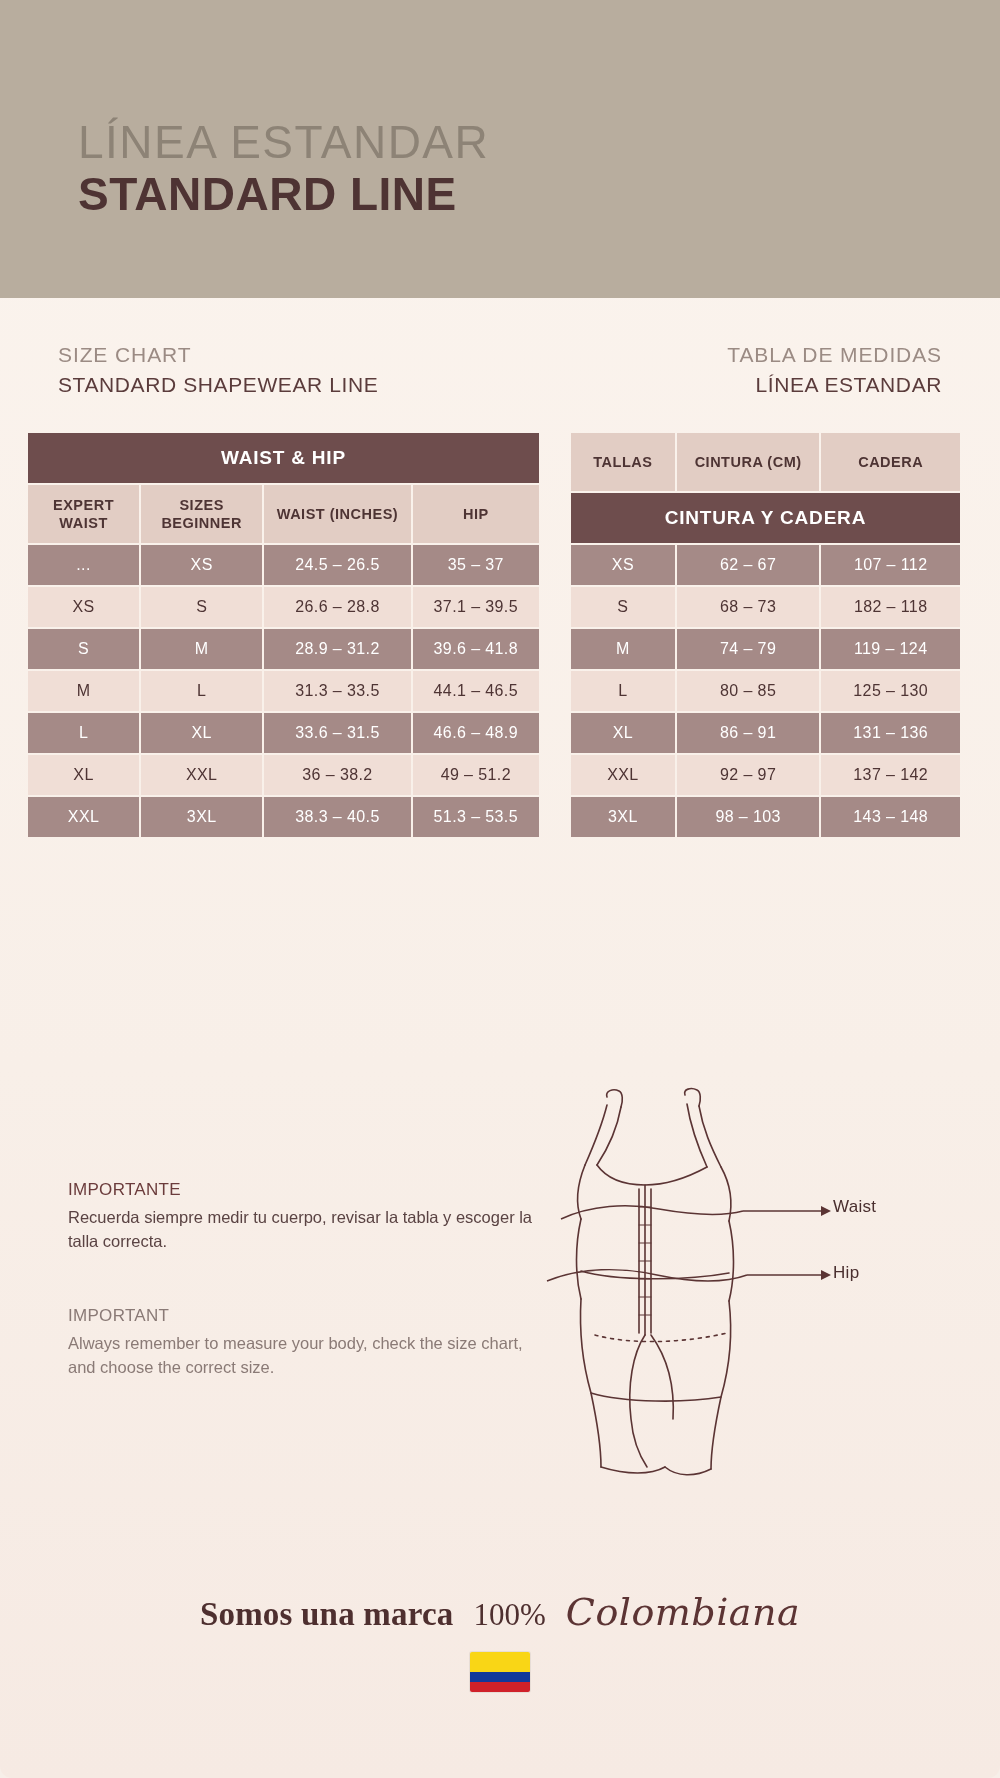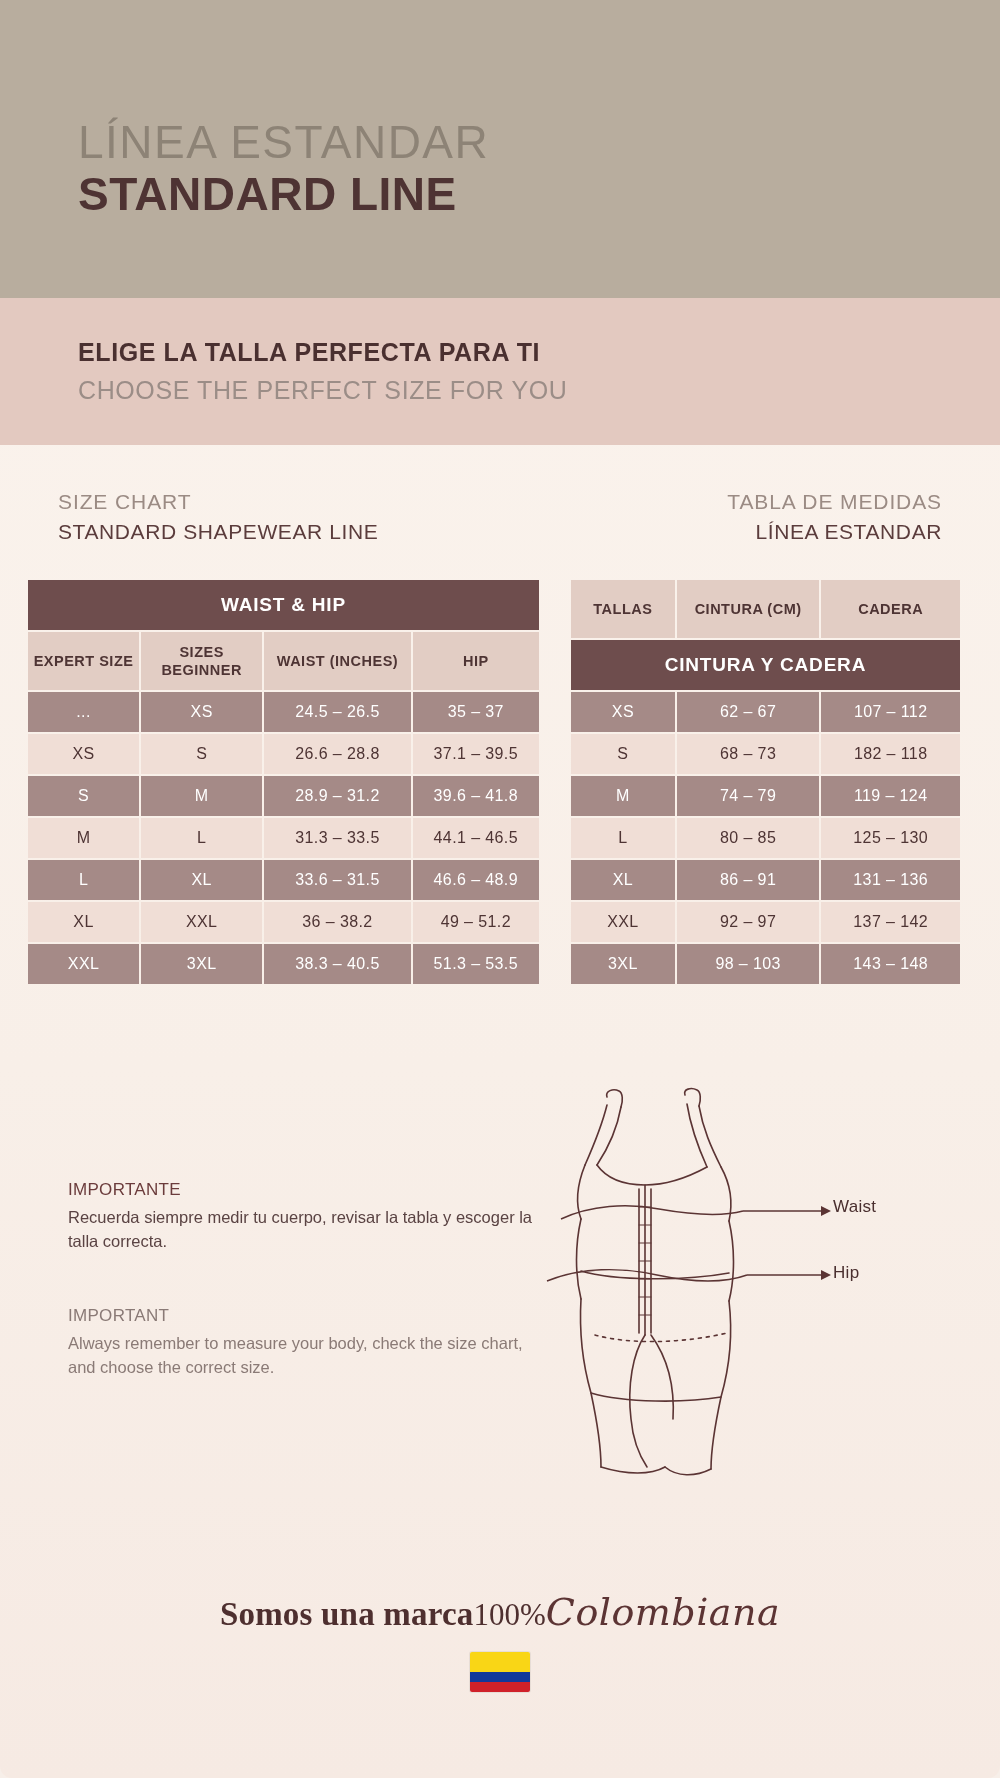--- a/index.html
+++ b/index.html
@@ -169,21 +169,21 @@
   .footer {
     position: absolute;
     left: 0;
     top: 1590px;
     width: 1000px;
     text-align: center;
   }
   .footer .fline {
     display: inline-flex;
     align-items: baseline;
-    gap: 0;
+    gap: 20px;
     justify-content: center;
   }
   .footer .serif {
     font-family: "Liberation Serif", serif;
     font-size: 33px;
     font-weight: 700;
     color: #4e2f2f;
     letter-spacing: 0.2px;
   }
   .footer .pct {
@@ -213,24 +213,20 @@
 </head>
 <body>
 
 <div class="page">
 
   <div class="header-band">
     <div class="line1">LÍNEA ESTANDAR</div>
     <div class="line2">STANDARD LINE</div>
   </div>
 
-  <div class="sub-band">
-    <div class="line1">ELIGE LA TALLA PERFECTA PARA TI</div>
-    <div class="line2">CHOOSE THE PERFECT SIZE FOR YOU</div>
-  </div>
 
   <div class="chart-titles">
     <div class="titleblock left">
       <div class="t1">SIZE CHART</div>
       <div class="t2">STANDARD SHAPEWEAR LINE</div>
     </div>
     <div class="titleblock right">
       <div class="t1">TABLA DE MEDIDAS</div>
       <div class="t2">LÍNEA ESTANDAR</div>
     </div>
@@ -243,21 +239,21 @@
           <col style="width:22%">
           <col style="width:24%">
           <col style="width:29%">
           <col style="width:25%">
         </colgroup>
       <thead>
         <tr>
           <th class="bigheader" colspan="4">WAIST &amp; HIP</th>
         </tr>
         <tr>
-          <th class="colhead">EXPERT SIZE</th>
+          <th class="colhead">EXPERT WAIST</th>
           <th class="colhead">SIZES BEGINNER</th>
           <th class="colhead">WAIST (INCHES)</th>
           <th class="colhead">HIP</th>
         </tr>
       </thead>
       <tbody>
         <tr class="odd">
           <td>...</td>
           <td>XS</td>
           <td>24.5 – 26.5</td>

